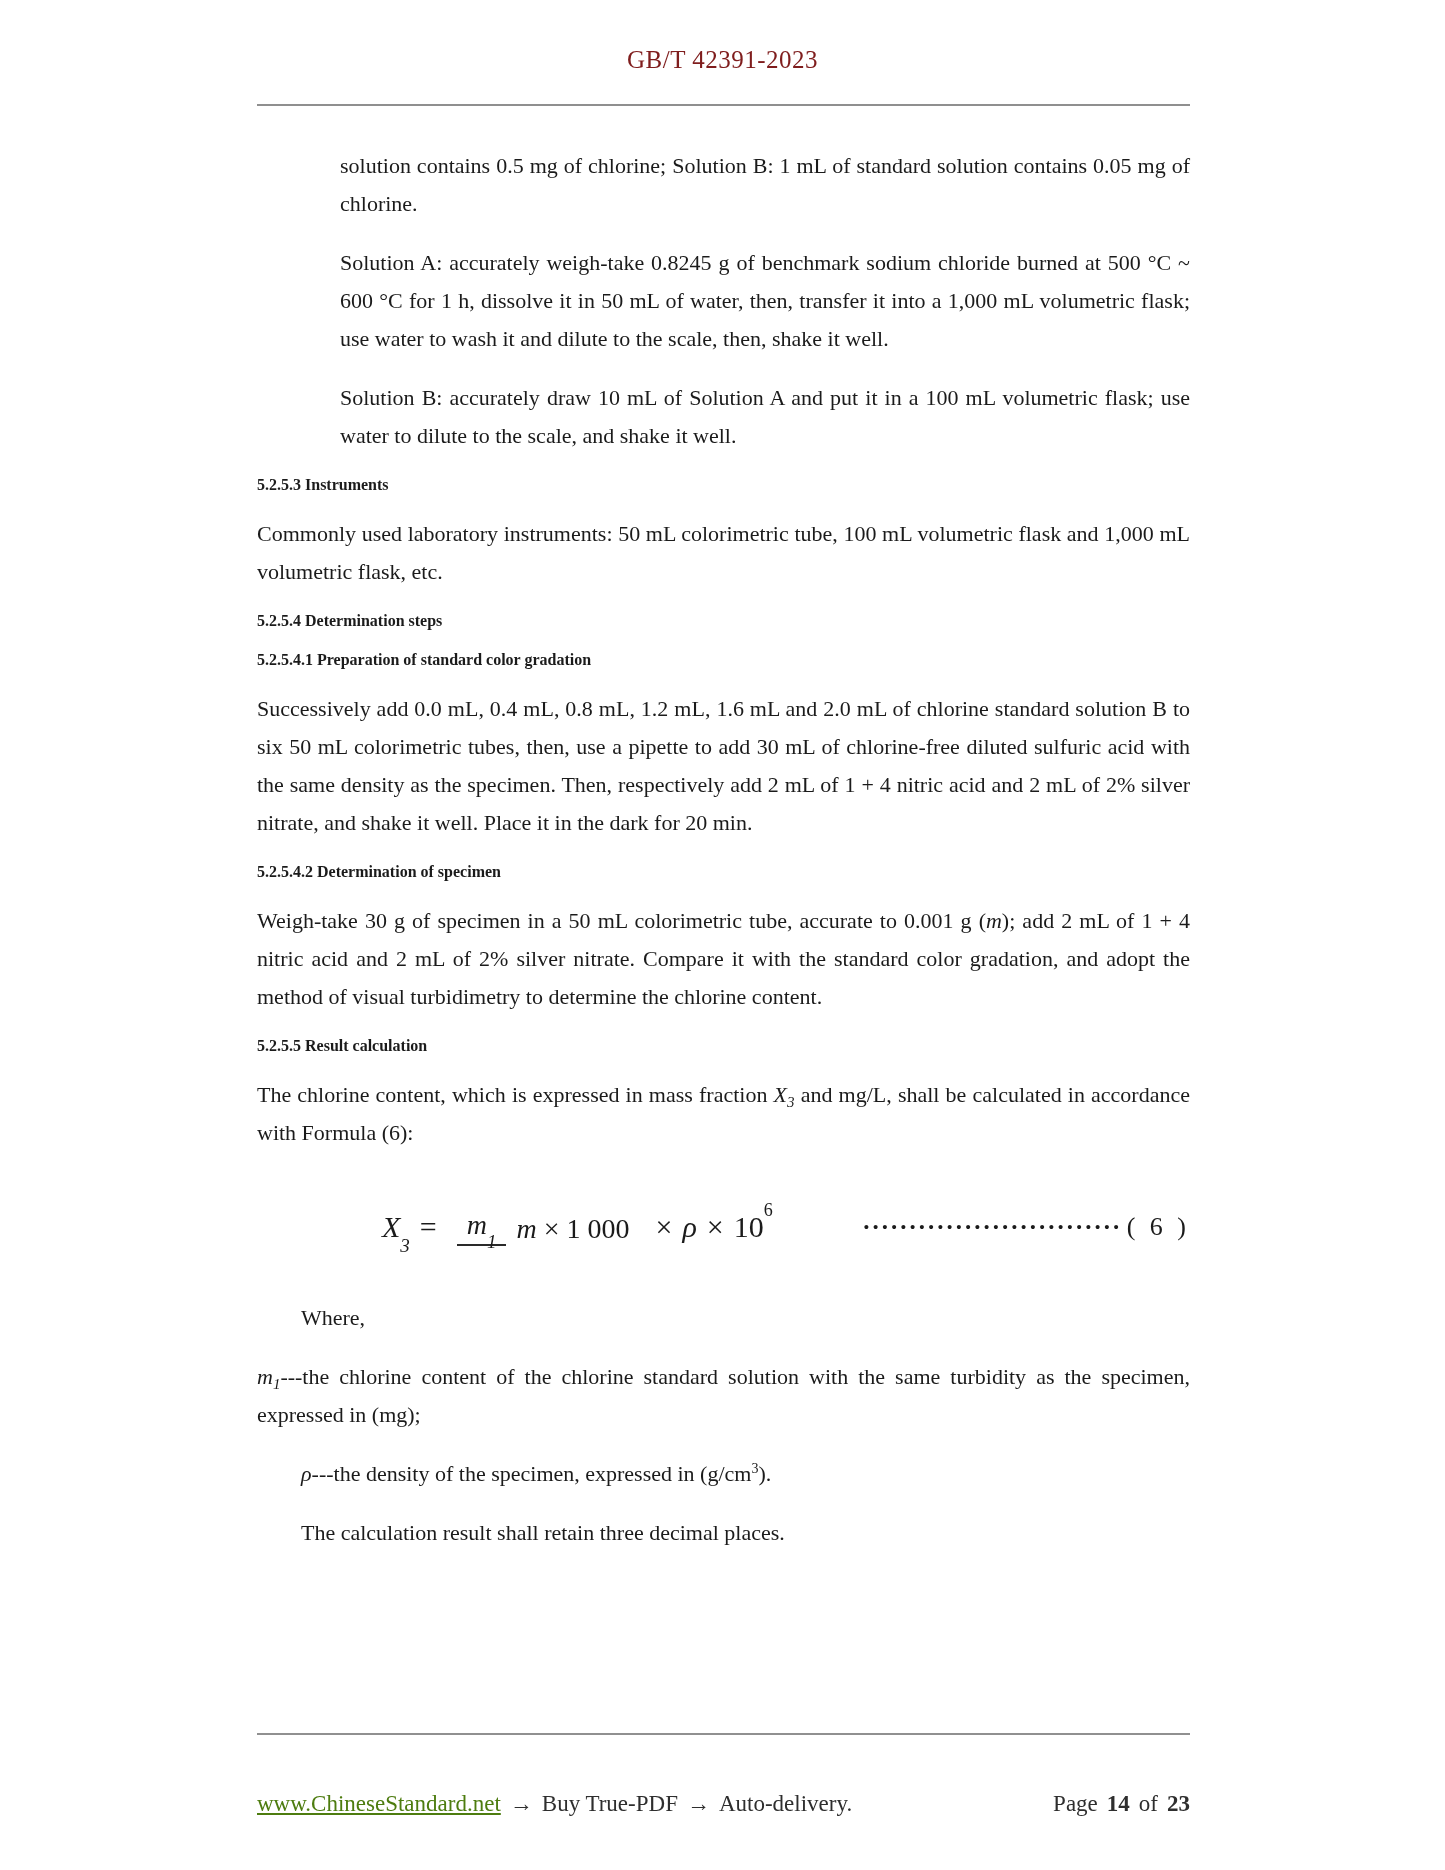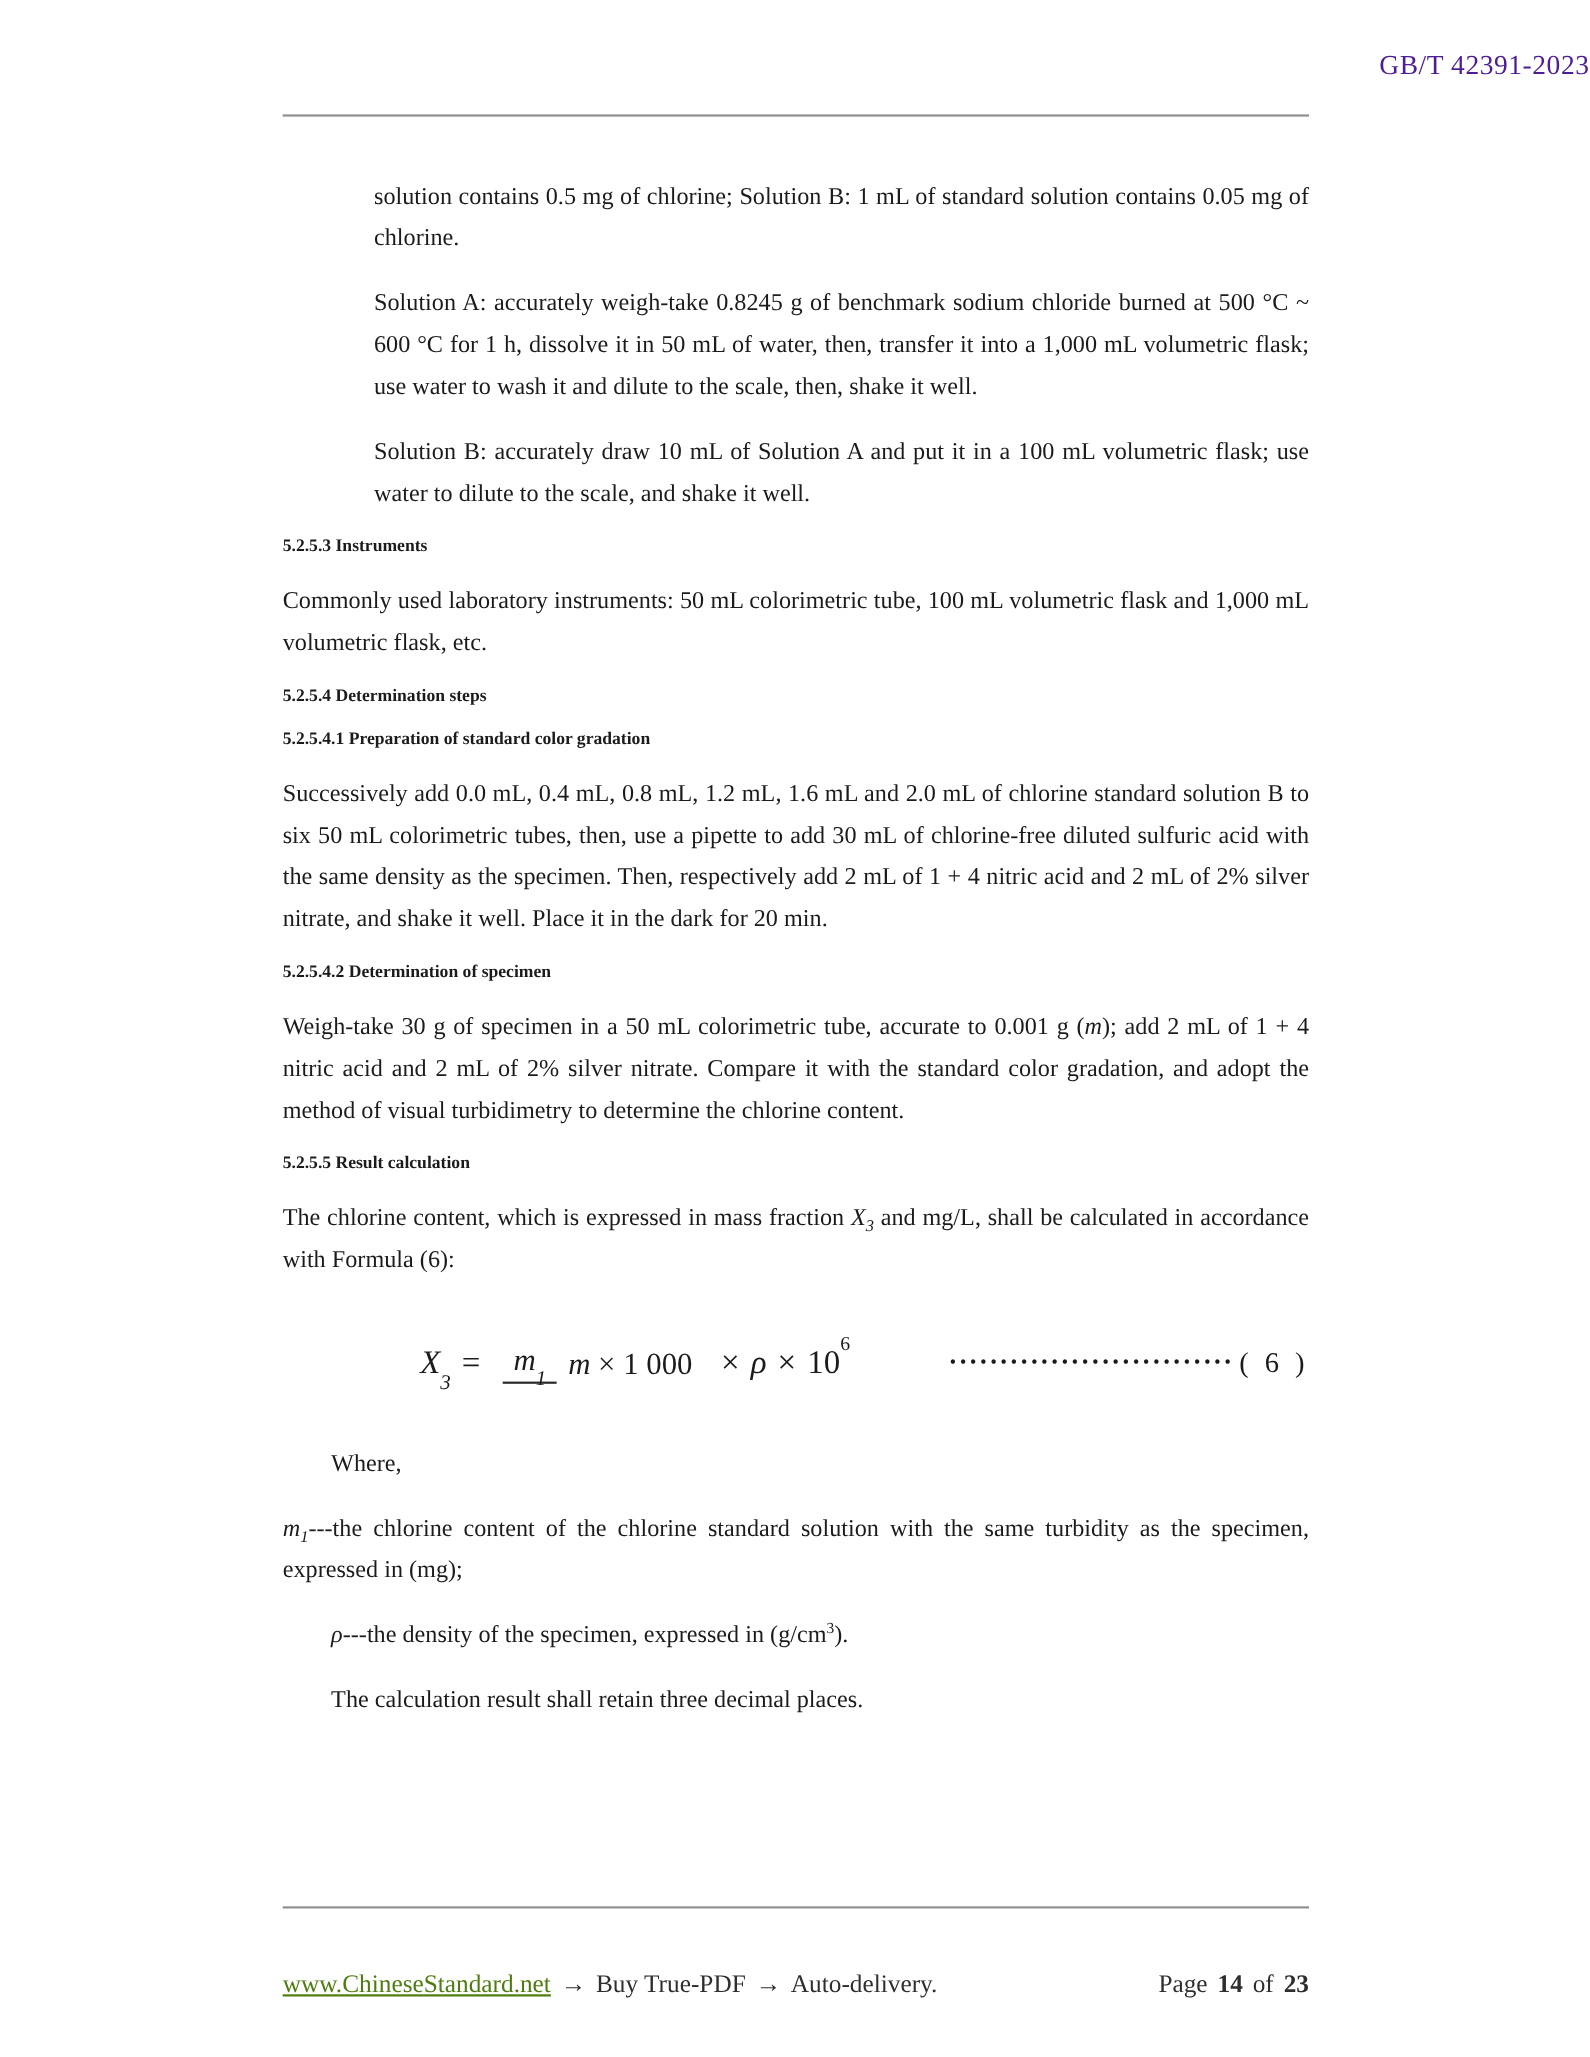--- a/index.html
+++ b/index.html
@@ -9,34 +9,34 @@
     height: 1870px;
     background: #ffffff;
     font-family: "Liberation Serif", serif;
     color: #1b1b1b;
     overflow: hidden;
   }
   .doc-header {
     position: absolute;
     top: 46px; left: 0;
     width: 100%;
-    text-align: right;
+    text-align: center;
     font-size: 25px;
-    color: #4c1d95;
+    color: #7f1d1d;
     letter-spacing: 0.5px;
   }
   .header-rule {
     position: absolute;
     top: 104px; left: 257px;
     width: 933px; height: 0;
     border-top: 2px solid #8f8f8f;
   }
   .main {
     position: absolute;
-    top: 159px; left: 257px;
+    top: 147px; left: 257px;
     width: 933px;
   }
   .block {
     margin: 0 0 21px 0;
     font-size: 22px;
     line-height: 38px;
     text-align: justify;
   }
   .para-indent { padding-left: 83px; }
   .heading {

